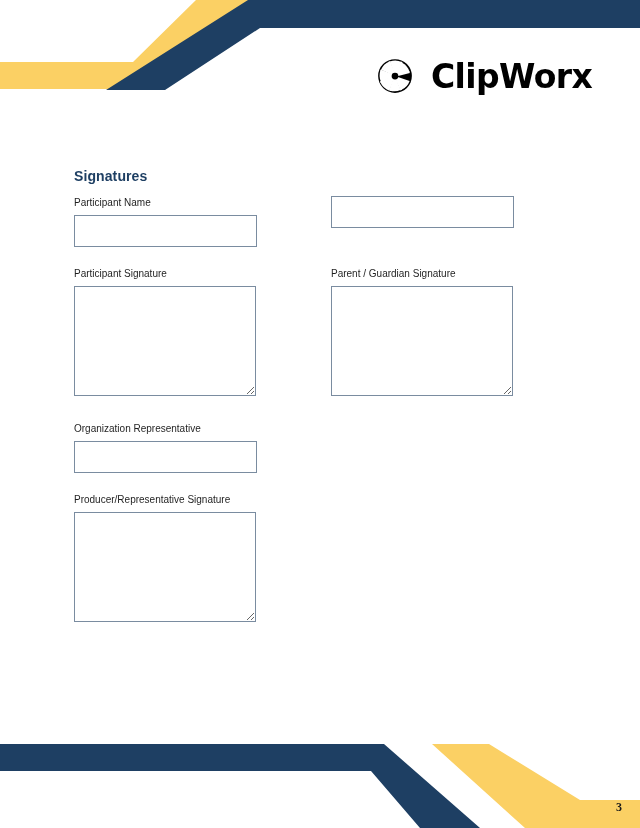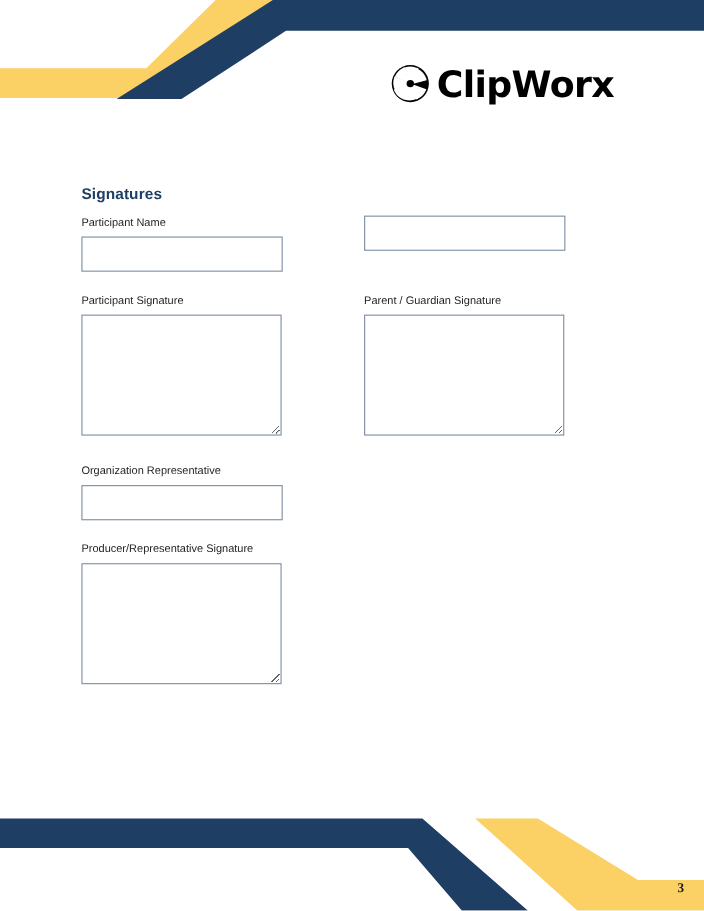--- a/index.html
+++ b/index.html
@@ -30,24 +30,24 @@
   #footer-band {
     bottom: 0;
     width: 640px;
     height: 110px;
   }
 
   
   .logo {
     position: absolute;
     top: 58px;
-    left: 355px;
+    left: 377px;
     display: flex;
     align-items: center;
-    gap: 6px;
+    gap: 18px;
   }
   .logo-mark {
     width: 36px;
     height: 36px;
     display: block;
   }
   .logo-text {
     font-family: "DejaVu Sans", sans-serif;
     font-weight: bold;
     font-size: 33px;

